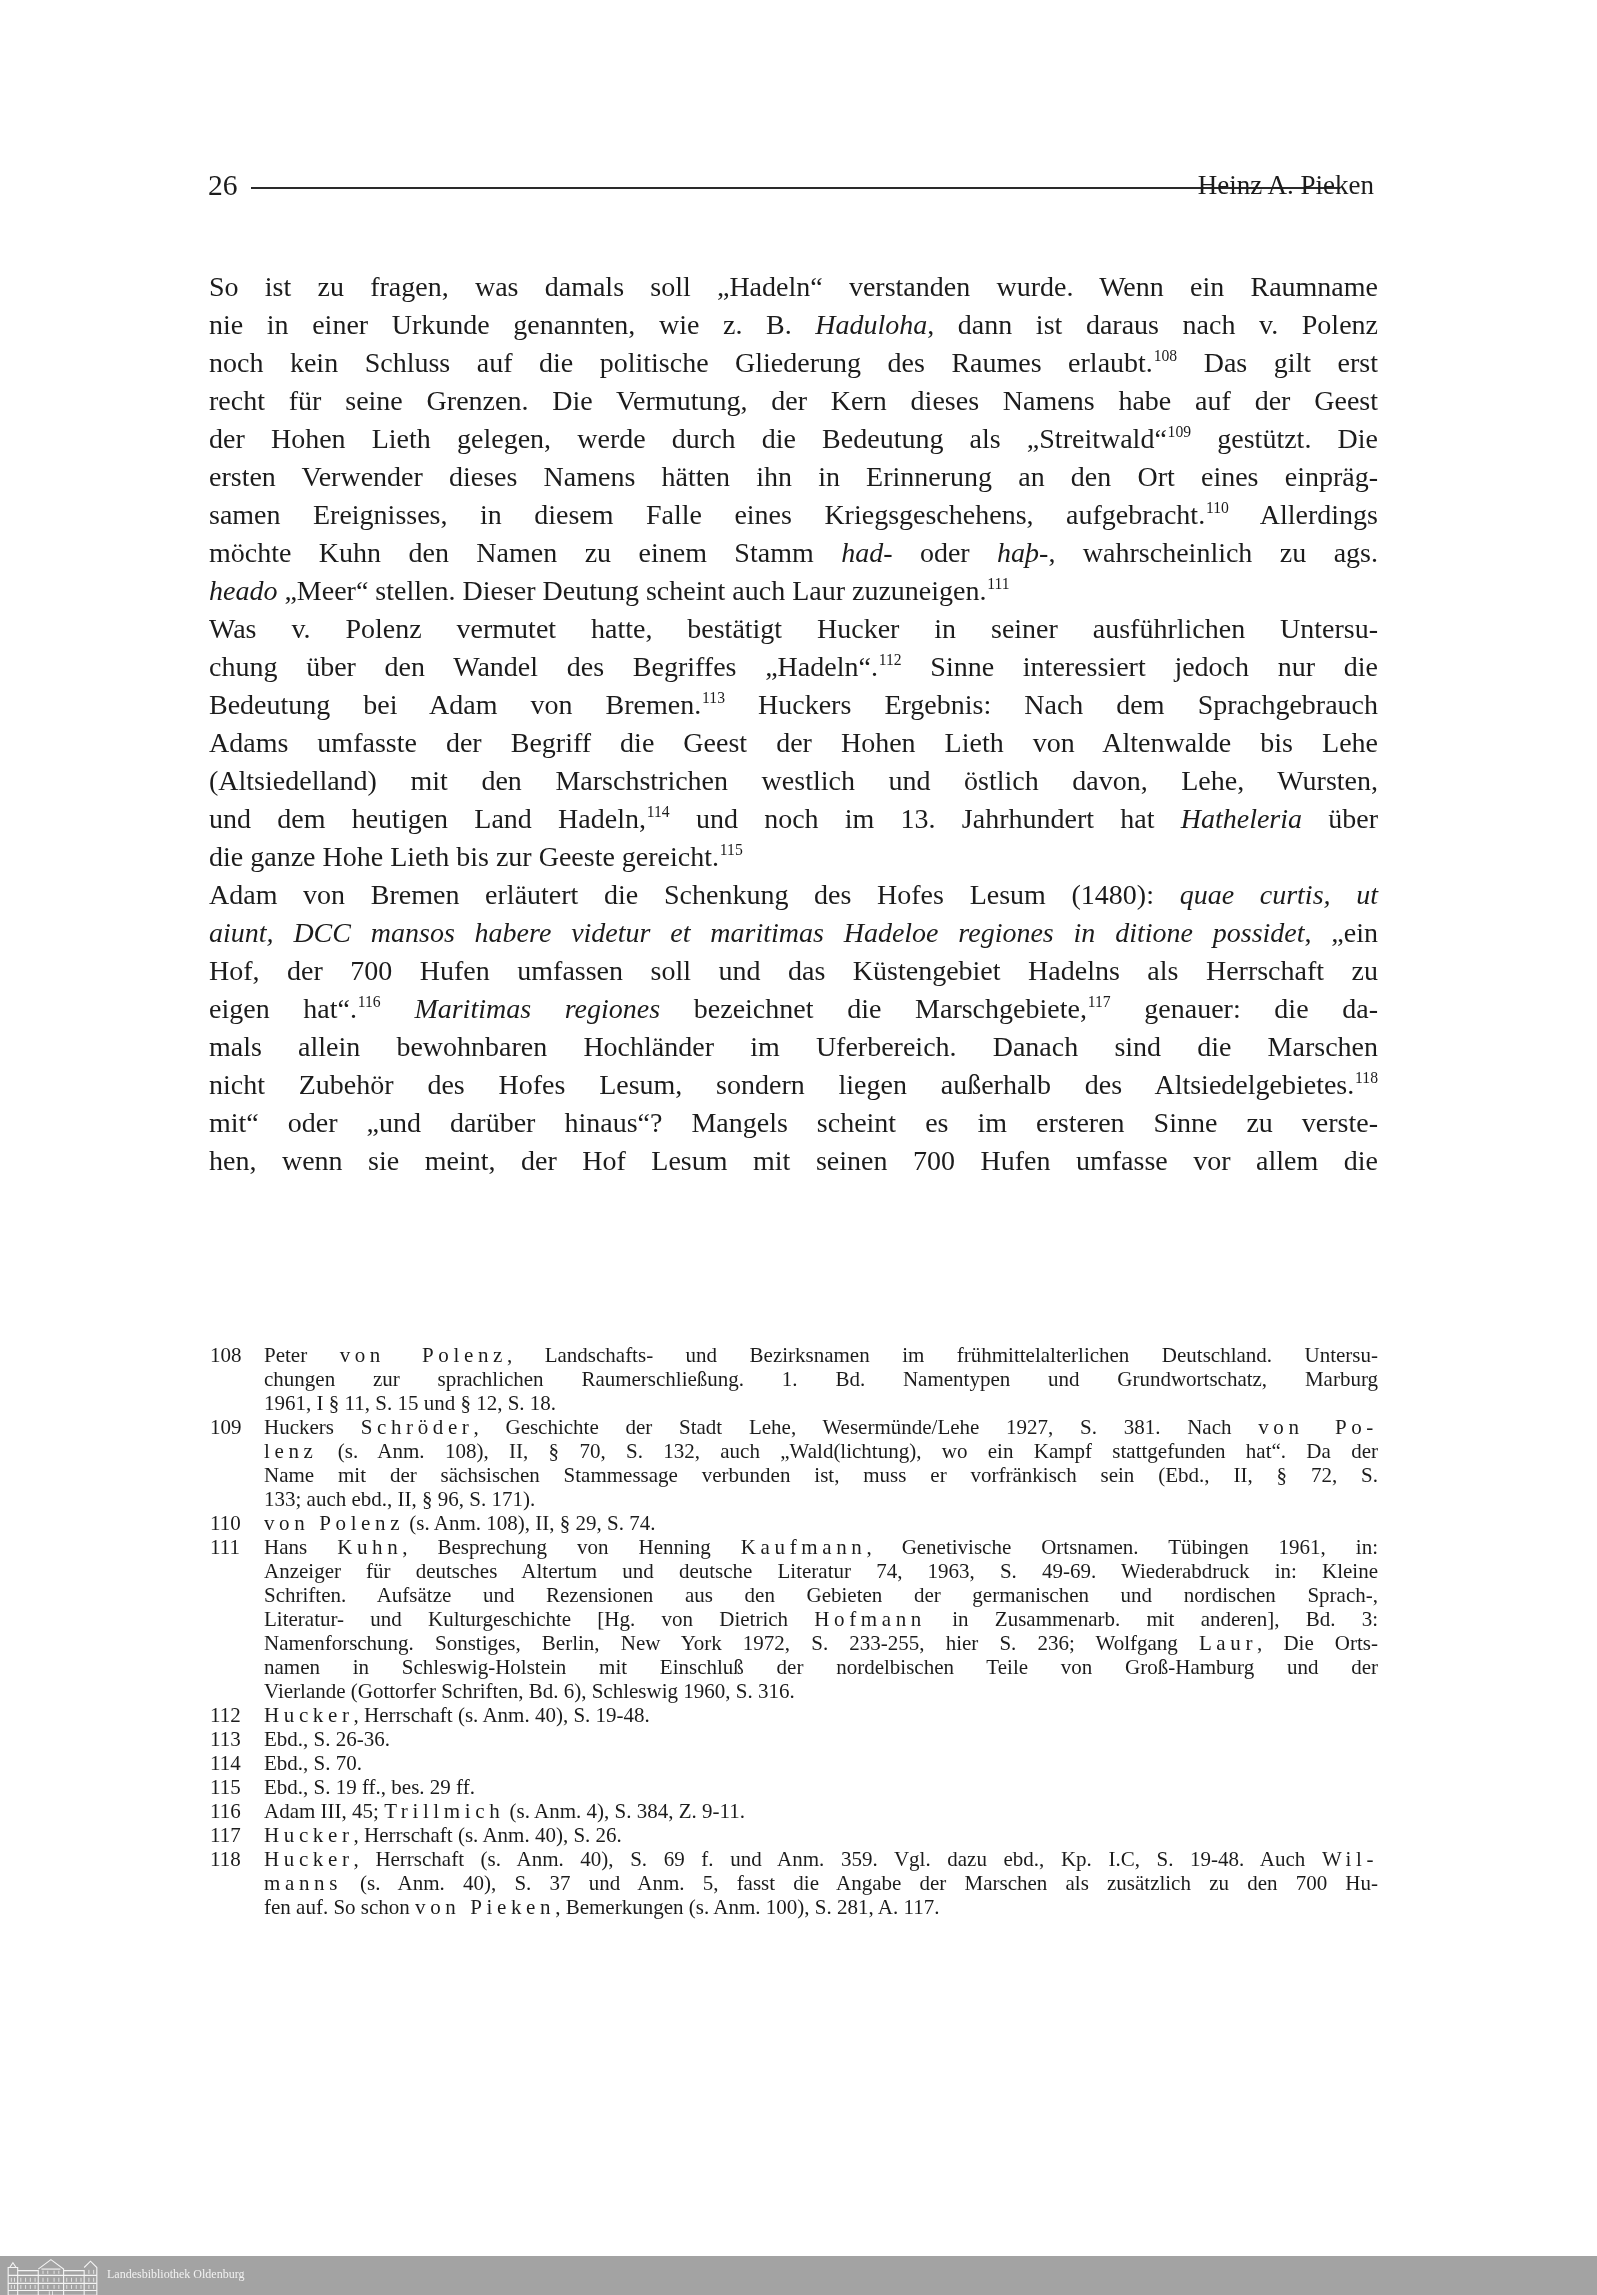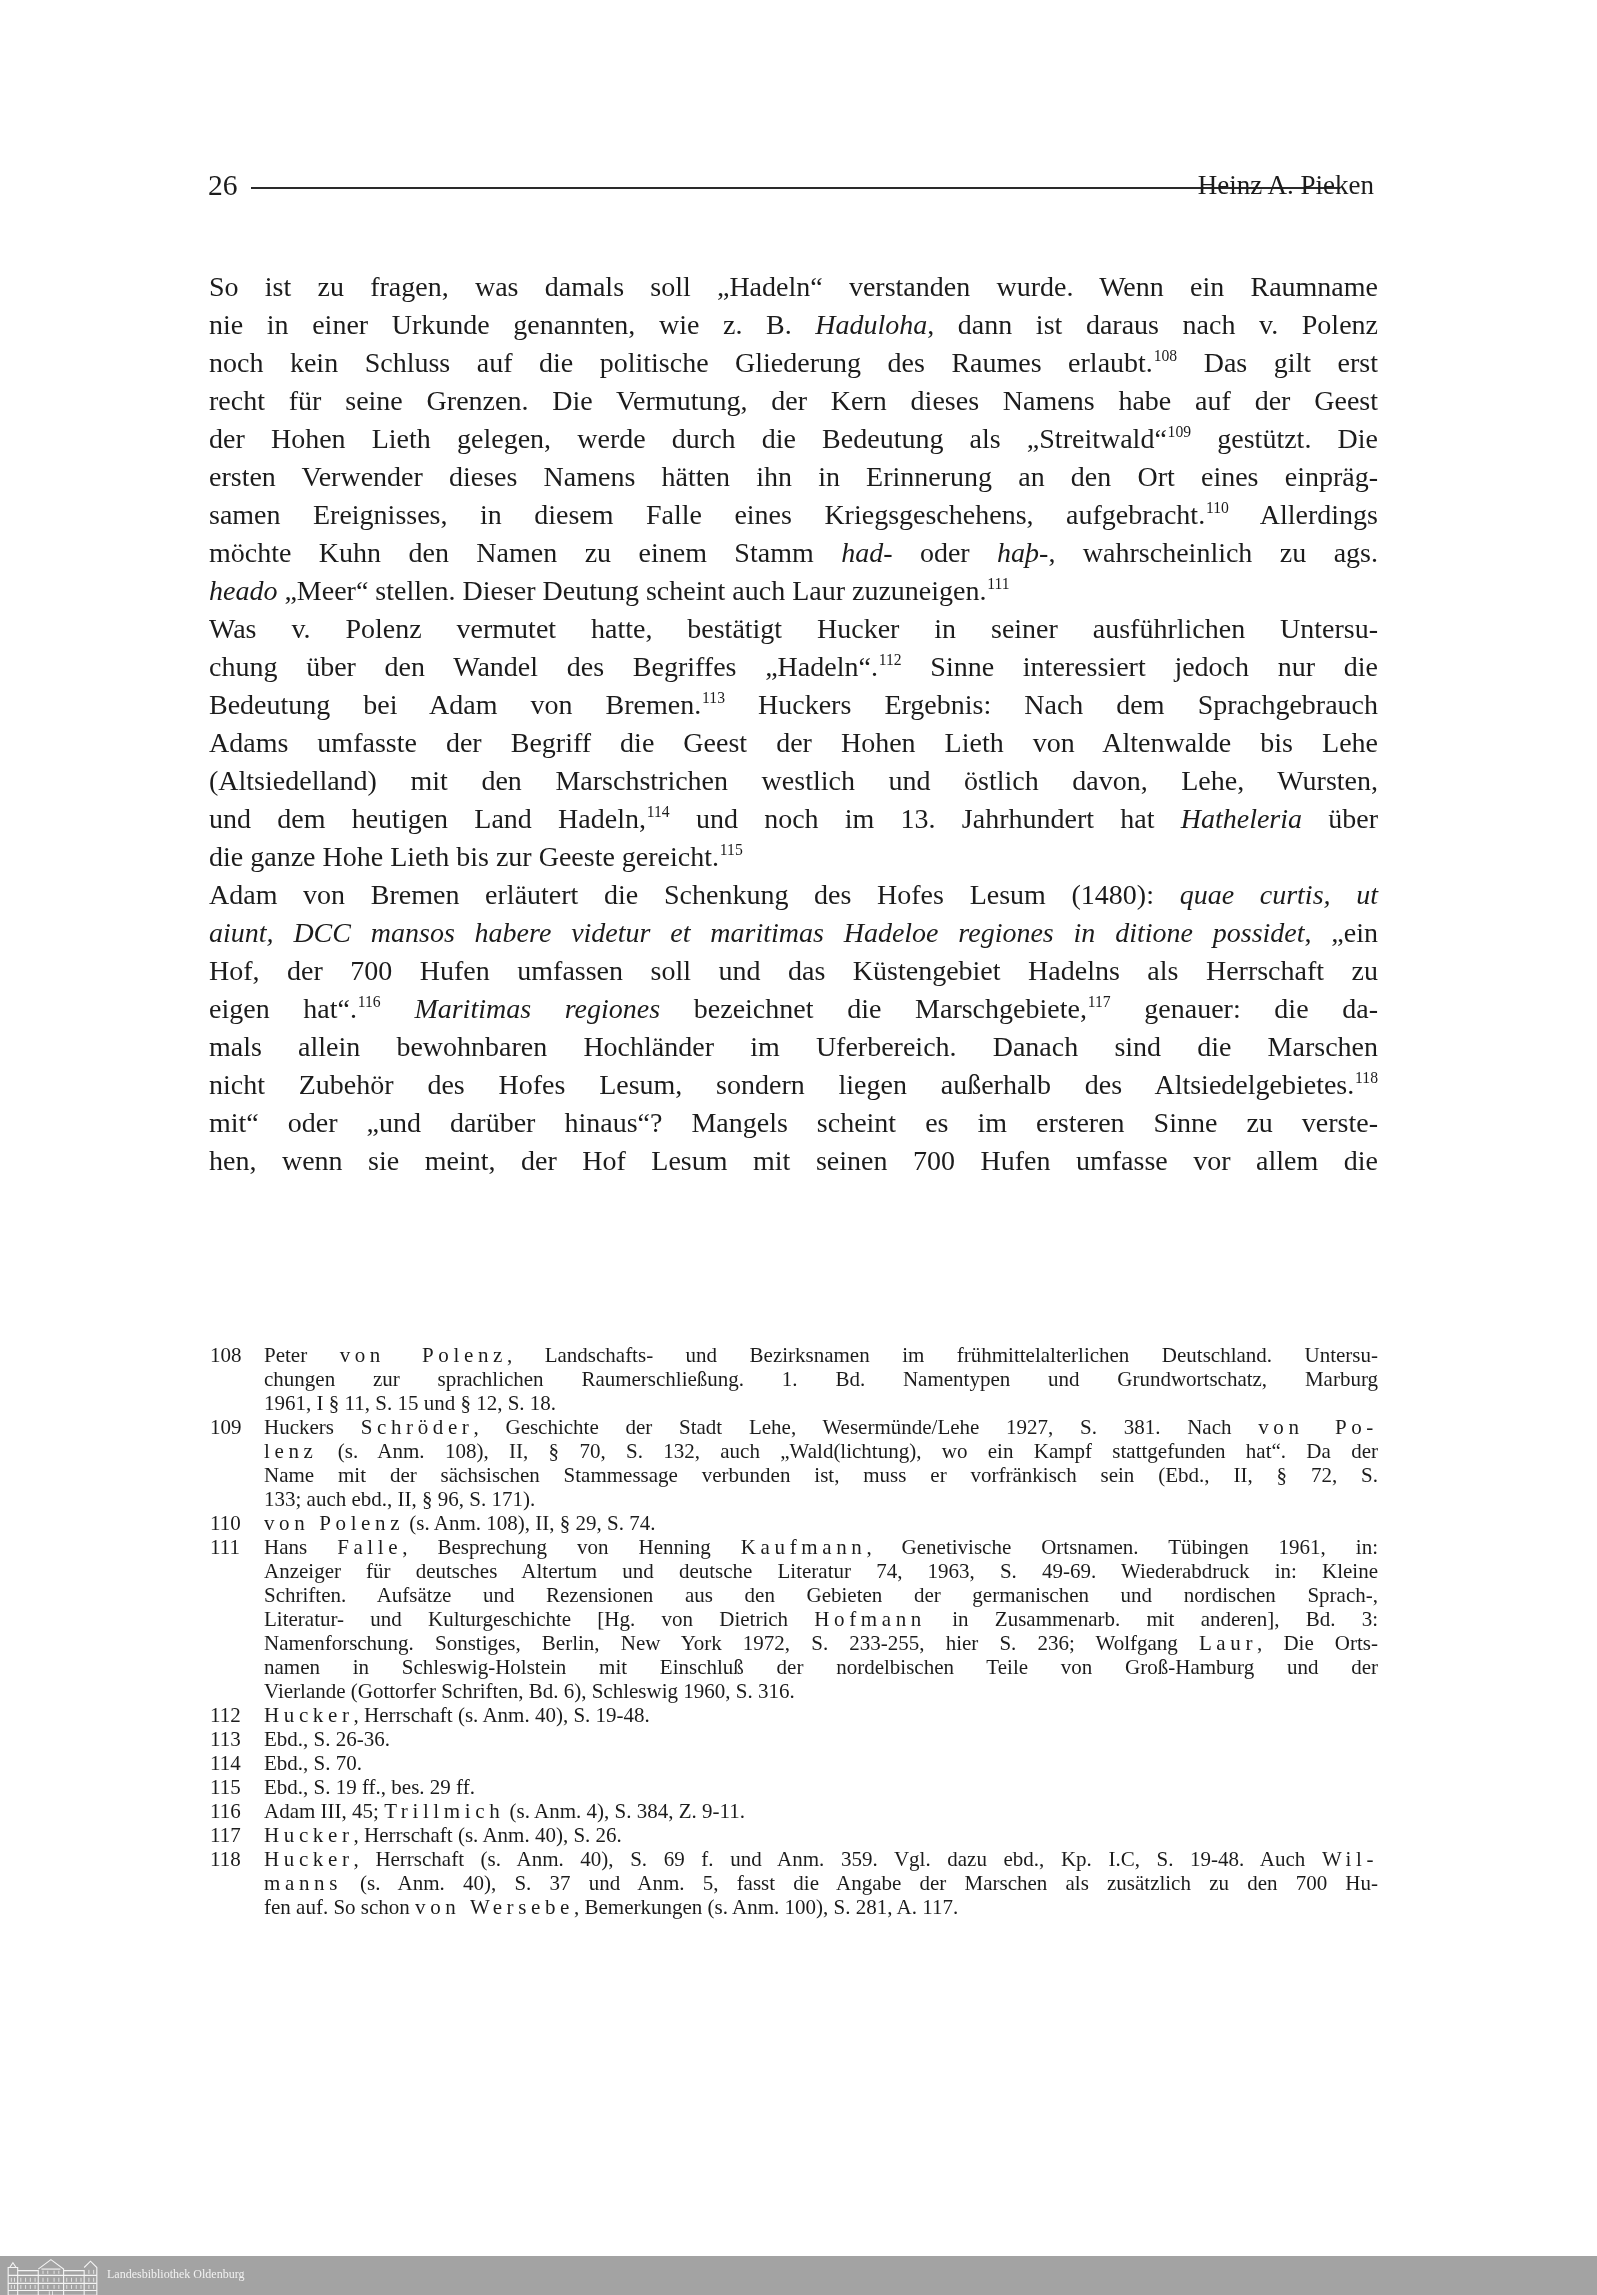--- a/index.html
+++ b/index.html
@@ -79,21 +79,21 @@
       <div class="fline"><span class="sp" style="white-space: pre;">lenz</span><span style="white-space: pre;"> (s. Anm. 108), II, § 70, S. 132, auch „Wald(lichtung), wo ein Kampf stattgefunden hat“. Da der</span></div>
       <div class="fline"><span style="white-space: pre;">Name mit der sächsischen Stammessage verbunden ist, muss er vorfränkisch sein (Ebd., II, § 72, S.</span></div>
       <div class="fline last"><span style="white-space: pre;">133; auch ebd., II, § 96, S. 171).</span></div>
     </div>
     <div class="fn-item">
       <span class="fn-num">110</span>
       <div class="fline last"><span class="sp" style="white-space: pre;">von Polenz</span><span style="white-space: pre;"> (s. Anm. 108), II, § 29, S. 74.</span></div>
     </div>
     <div class="fn-item">
       <span class="fn-num">111</span>
-      <div class="fline"><span style="white-space: pre;">Hans </span><span class="sp" style="white-space: pre;">Falle</span><span style="white-space: pre;">, Besprechung von Henning </span><span class="sp" style="white-space: pre;">Kaufmann</span><span style="white-space: pre;">, Genetivische Ortsnamen. Tübingen 1961, in:</span></div>
+      <div class="fline"><span style="white-space: pre;">Hans </span><span class="sp" style="white-space: pre;">Kuhn</span><span style="white-space: pre;">, Besprechung von Henning </span><span class="sp" style="white-space: pre;">Kaufmann</span><span style="white-space: pre;">, Genetivische Ortsnamen. Tübingen 1961, in:</span></div>
       <div class="fline"><span style="white-space: pre;">Anzeiger für deutsches Altertum und deutsche Literatur 74, 1963, S. 49-69. Wiederabdruck in: Kleine</span></div>
       <div class="fline"><span style="white-space: pre;">Schriften. Aufsätze und Rezensionen aus den Gebieten der germanischen und nordischen Sprach-,</span></div>
       <div class="fline"><span style="white-space: pre;">Literatur- und Kulturgeschichte [Hg. von Dietrich </span><span class="sp" style="white-space: pre;">Hofmann</span><span style="white-space: pre;"> in Zusammenarb. mit anderen], Bd. 3:</span></div>
       <div class="fline"><span style="white-space: pre;">Namenforschung. Sonstiges, Berlin, New York 1972, S. 233-255, hier S. 236; Wolfgang </span><span class="sp" style="white-space: pre;">Laur</span><span style="white-space: pre;">, Die Orts-</span></div>
       <div class="fline"><span style="white-space: pre;">namen in Schleswig-Holstein mit Einschluß der nordelbischen Teile von Groß-Hamburg und der</span></div>
       <div class="fline last"><span style="white-space: pre;">Vierlande (Gottorfer Schriften, Bd. 6), Schleswig 1960, S. 316.</span></div>
     </div>
     <div class="fn-item">
       <span class="fn-num">112</span>
       <div class="fline last"><span class="sp" style="white-space: pre;">Hucker</span><span style="white-space: pre;">, Herrschaft (s. Anm. 40), S. 19-48.</span></div>
@@ -115,21 +115,21 @@
       <div class="fline last"><span style="white-space: pre;">Adam III, 45; </span><span class="sp" style="white-space: pre;">Trillmich</span><span style="white-space: pre;"> (s. Anm. 4), S. 384, Z. 9-11.</span></div>
     </div>
     <div class="fn-item">
       <span class="fn-num">117</span>
       <div class="fline last"><span class="sp" style="white-space: pre;">Hucker</span><span style="white-space: pre;">, Herrschaft (s. Anm. 40), S. 26.</span></div>
     </div>
     <div class="fn-item">
       <span class="fn-num">118</span>
       <div class="fline"><span class="sp" style="white-space: pre;">Hucker</span><span style="white-space: pre;">, Herrschaft (s. Anm. 40), S. 69 f. und Anm. 359. Vgl. dazu ebd., Kp. I.C, S. 19-48. Auch </span><span class="sp" style="white-space: pre;">Wil-</span></div>
       <div class="fline"><span class="sp" style="white-space: pre;">manns</span><span style="white-space: pre;"> (s. Anm. 40), S. 37 und Anm. 5, fasst die Angabe der Marschen als zusätzlich zu den 700 Hu-</span></div>
-      <div class="fline last"><span style="white-space: pre;">fen auf. So schon </span><span class="sp" style="white-space: pre;">von Wersebe</span><span style="white-space: pre;">, Bemerkungen (s. Anm. 100), S. 281, A. 117.</span></div>
+      <div class="fline last"><span style="white-space: pre;">fen auf. So schon </span><span class="sp" style="white-space: pre;">von Pieken</span><span style="white-space: pre;">, Bemerkungen (s. Anm. 100), S. 281, A. 117.</span></div>
     </div>
   </div>
 
 <div class="footer-bar">
   <svg class="library-logo" viewBox="0 0 116 48" fill="none" stroke="#f4f4f4" stroke-width="1.4">
     <path d="M2 48 V12 H14 V48"></path>
     <path d="M4 12 L8 6 L12 12"></path>
     <path d="M14 16 H40 V48"></path>
     <path d="M40 14 L56 2 L72 14 V48"></path>
     <path d="M44 14 H68"></path>

